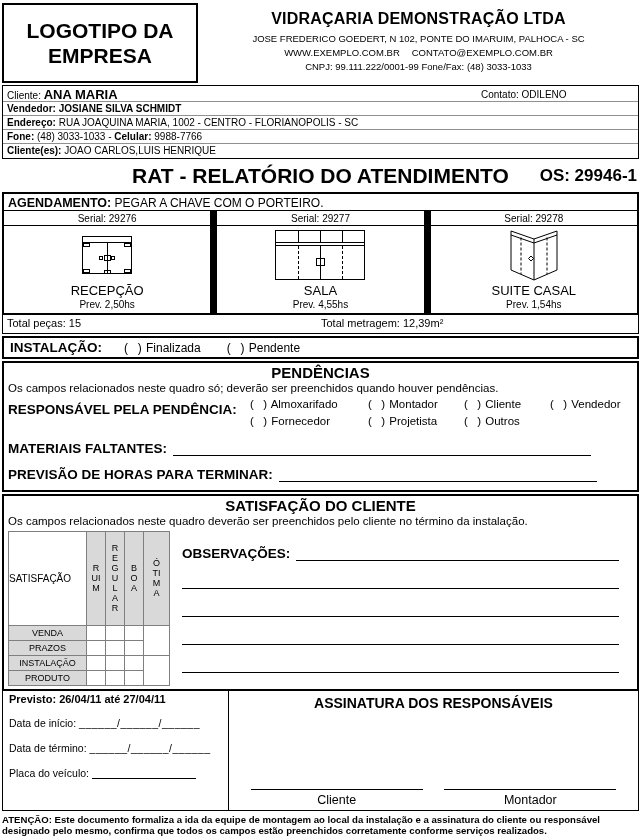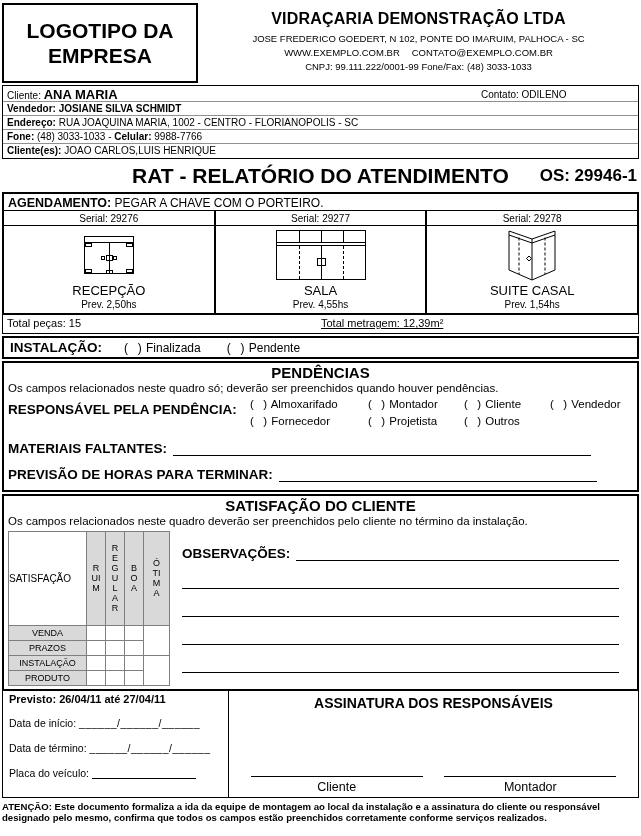--- a/index.html
+++ b/index.html
@@ -28,31 +28,31 @@
 
   
   .title-bar { position:relative; height:33px; }
   .rat-title { text-align:center; font-size:21px; font-weight:bold; line-height:33px; }
   .os-number { position:absolute; right:2px; top:0; font-size:17px; font-weight:bold; line-height:33px; }
 
   
   .agendamento { border:2px solid #000; border-bottom:1px solid #000; font-size:12px; padding:2px 4px; height:19px; }
   .agendamento .lbl { font-size:12.5px; }
   .serial-section { display:flex; border:2px solid #000; border-top:none; height:104px; }
-  .serial-col { flex:1; display:flex; flex-direction:column; border-left:2px solid #000000; }
+  .serial-col { flex:1; display:flex; flex-direction:column; border-left:7px solid #000000; }
   .serial-col:first-child { border-left:none; }
   .serial-head { text-align:center; font-size:10px; padding:2px 0 1px; border-bottom:1px solid #000; }
   .diagram { flex:1; display:flex; align-items:center; justify-content:center; }
   .item-name { text-align:center; font-size:13px; }
   .item-prev { text-align:center; font-size:10px; padding:1px 0 3px; }
   svg line, svg rect, svg circle, svg path { stroke:#000; fill:none; stroke-width:1; }
 
   
   .totals { position:relative; border:1px solid #000; border-top:none; height:19px; font-size:11px; padding:2px 4px; }
-  .metragem { position:absolute; left:318px; top:2px;text-decoration:underline; }
+  .metragem { position:absolute; left:318px; top:2px; }
 
   
   .instalacao { border:2px solid #000; margin-top:2px; height:23px; padding:2px 6px; font-size:12px; display:flex; align-items:center; }
   .inst-label { font-weight:bold; font-size:13.5px; margin-right:22px; }
   .opt { margin-right:26px; }
   .cb { letter-spacing:1px; }
 
   
   .box { border:2px solid #000; margin-top:2px; }
   .section-title { text-align:center; font-weight:bold; font-size:15px; padding:1px 0; }
@@ -76,21 +76,21 @@
   .vtext { display:inline-block; width:9px; word-break:break-all; font-size:9px; line-height:10px; }
   td.row-label { background:#d9d9d9; font-size:9px; text-align:center; height:15px; }
   td.cell { width:19px; background:#fff; }
   td.otima-cell { width:26px; background:#fff; }
   .obs-area { flex:1; padding-left:12px; }
   .obs-label-row { display:flex; align-items:flex-end; font-weight:bold; font-size:13.5px; margin-top:15px; }
   .obs-first-line { flex:1; border-bottom:1px solid #000; height:13px; margin-left:6px; margin-right:14px; }
   .obs-line { border-bottom:1px solid #000; height:28px; margin-right:14px; }
 
   
-  .bottom-section { display:flex; border:1px solid #000; border-top:none; height:107px; }
+  .bottom-section { display:flex; border:1px solid #000; border-top:none; height:120px; }
   .bottom-left { width:226px; border-right:1px solid #000; padding:2px 6px; }
   .previsto { font-weight:bold; font-size:11px; margin-bottom:12px; }
   .date-row { font-size:10.5px; margin-bottom:13px; white-space:nowrap; }
   .blank-underscores { letter-spacing:0.5px; }
   .placa-blank { display:inline-block; width:104px; border-bottom:1px solid #000; height:11px; vertical-align:bottom; }
   .bottom-right { flex:1; position:relative; }
   .sig-title { text-align:center; font-weight:bold; font-size:14px; padding-top:4px; }
   .sig-row { position:absolute; bottom:3px; left:0; right:0; display:flex; justify-content:space-evenly; }
   .sig-block { width:172px; text-align:center; font-size:12.5px; }
   .sig-line { border-bottom:1px solid #000; height:16px; margin-bottom:3px; }

